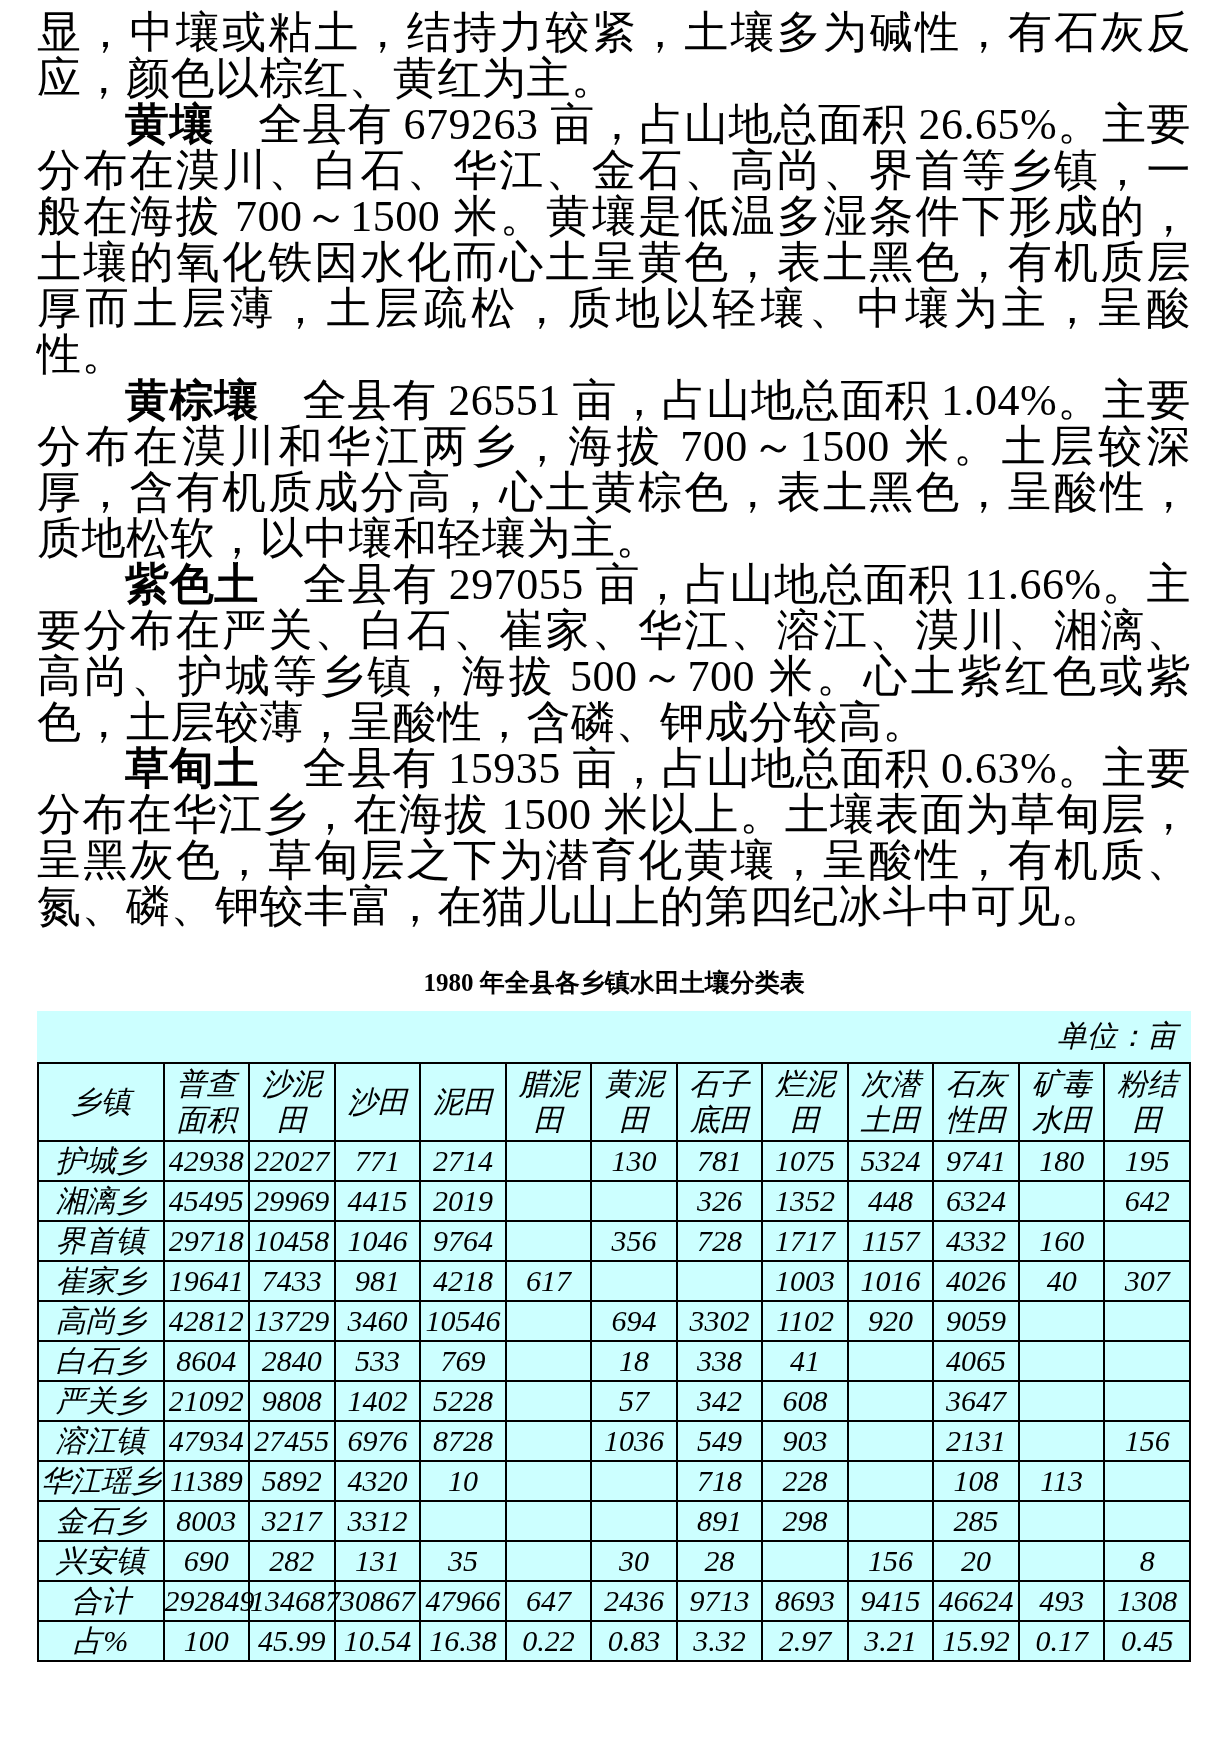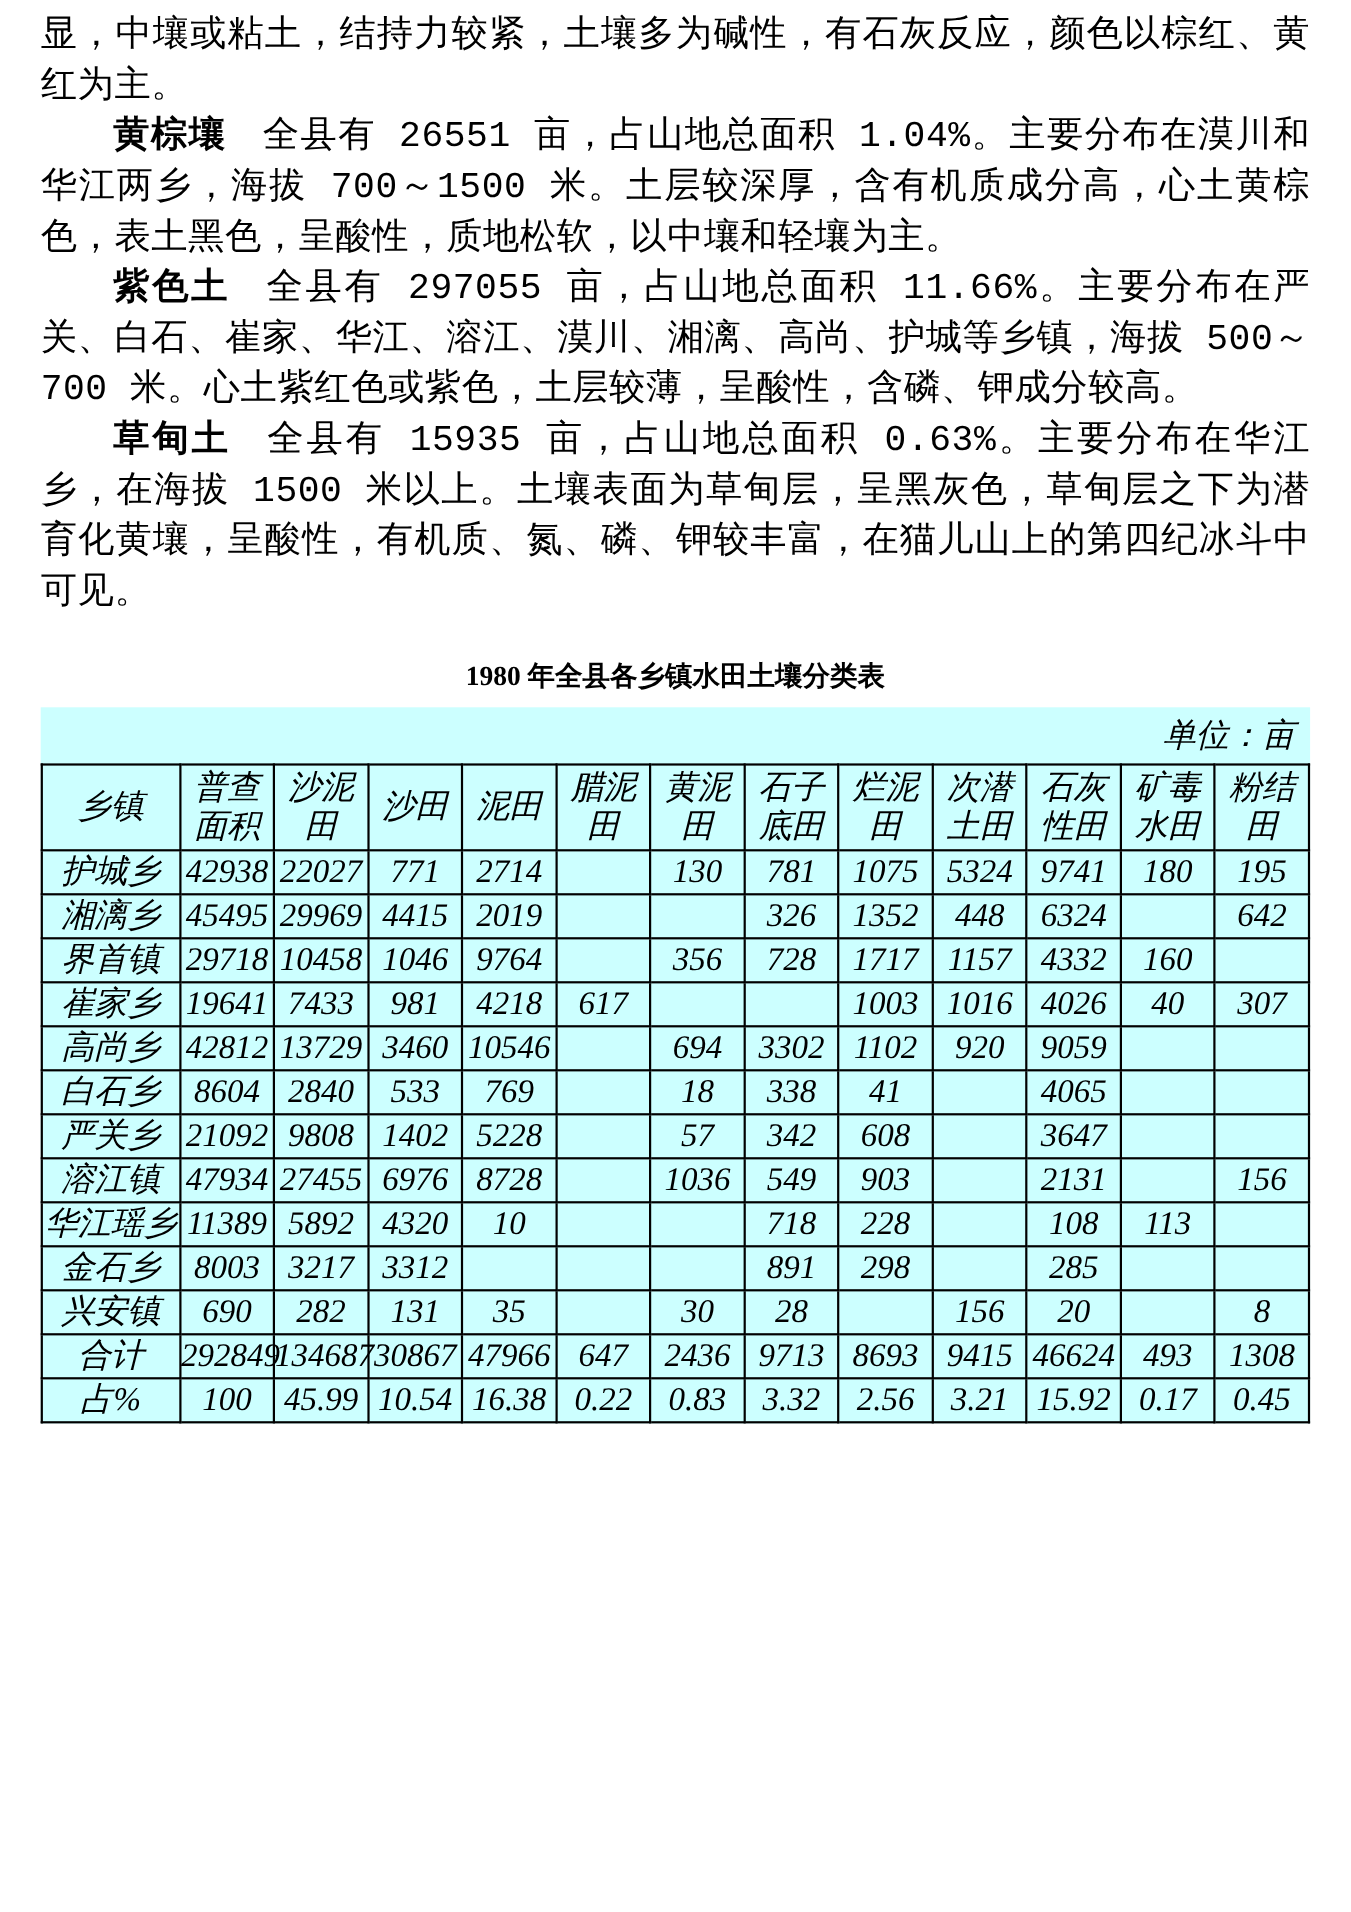--- a/index.html
+++ b/index.html
@@ -6,25 +6,24 @@
   body{
     width:1228px;height:1738px;
     font-family:"Liberation Serif","DejaVu Serif",serif;
     color:#000;
     overflow:hidden;
   }
   .page{padding:10px 37px 0 37px;}
   
   .para{
     margin:0;
-    font-size:33px;
+    font-size:44px;
     line-height:46px;
     text-align:justify;
     letter-spacing:0.5px;
-    font-family:Liberation Mono, monospace;
   }
   .para.indent{text-indent:2em;}
   .lead{font-weight:bold;margin-right:1em;}
   
   .tbl-title{
     margin:36px 0 12px 0;
     text-align:center;
     font-size:25px;
     font-weight:bold;
   }
@@ -68,20 +67,21 @@
   table.soil col.c-val{width:7.425%;}
 </style>
 </head>
 <body>
 
 <div class="page">
 
   <p class="para"><span>显，中壤或粘土，结持力较紧，土壤多为碱性，有石灰反应，颜色以棕红、黄红为主。</span></p>
 
 
+  <p class="para indent"><span class="lead">黄壤</span><span>全县有 679263 亩，占山地总面积 26.65%。主要分布在漠川、白石、华江、金石、高尚、界首等乡镇，一般在海拔 700～1500 米。黄壤是低温多湿条件下形成的，土壤的氧化铁因水化而心土呈黄色，表土黑色，有机质层厚而土层薄，土层疏松，质地以轻壤、中壤为主，呈酸性。</span></p>
 
   <p class="para indent"><span class="lead">黄棕壤</span><span>全县有 26551 亩，占山地总面积 1.04%。主要分布在漠川和华江两乡，海拔 700～1500 米。土层较深厚，含有机质成分高，心土黄棕色，表土黑色，呈酸性，质地松软，以中壤和轻壤为主。</span></p>
 
   <p class="para indent"><span class="lead">紫色土</span><span>全县有 297055 亩，占山地总面积 11.66%。主要分布在严关、白石、崔家、华江、溶江、漠川、湘漓、高尚、护城等乡镇，海拔 500～700 米。心土紫红色或紫色，土层较薄，呈酸性，含磷、钾成分较高。</span></p>
 
   <p class="para indent"><span class="lead">草甸土</span><span>全县有 15935 亩，占山地总面积 0.63%。主要分布在华江乡，在海拔 1500 米以上。土壤表面为草甸层，呈黑灰色，草甸层之下为潜育化黄壤，呈酸性，有机质、氮、磷、钾较丰富，在猫儿山上的第四纪冰斗中可见。</span></p>
 
   <div class="tbl-title">1980 年全县各乡镇水田土壤分类表</div>
 
   <div class="band" style="background: rgb(204, 255, 255);">
@@ -311,21 +311,21 @@
           </tr>
           <tr>
             <td>占%</td>
             <td>100</td>
             <td>45.99</td>
             <td>10.54</td>
             <td>16.38</td>
             <td>0.22</td>
             <td>0.83</td>
             <td>3.32</td>
-            <td>2.56</td>
+            <td>2.97</td>
             <td>3.21</td>
             <td>15.92</td>
             <td>0.17</td>
             <td>0.45</td>
           </tr>
         </tbody>
     </table>
   </div>
 
 </div>

